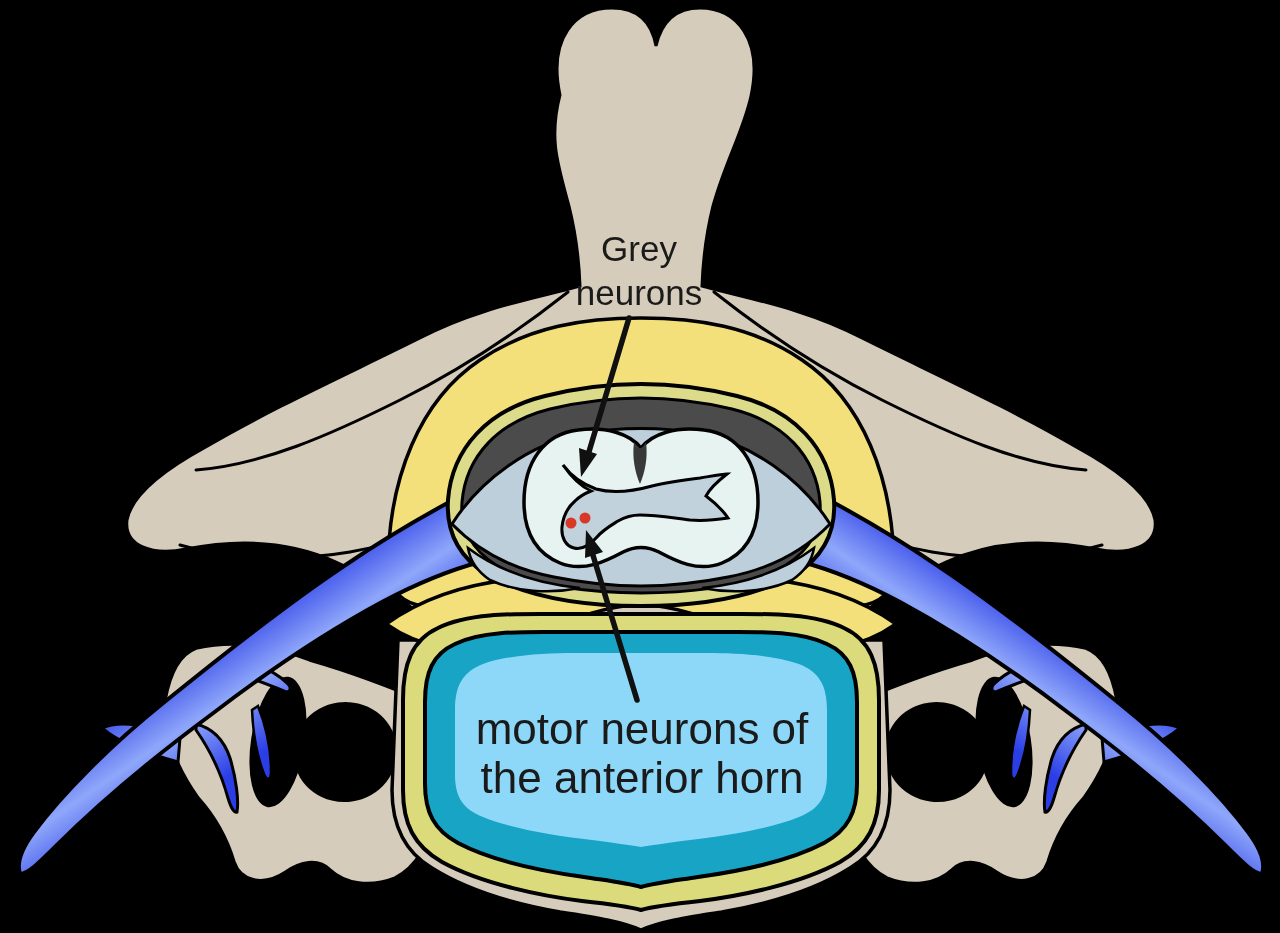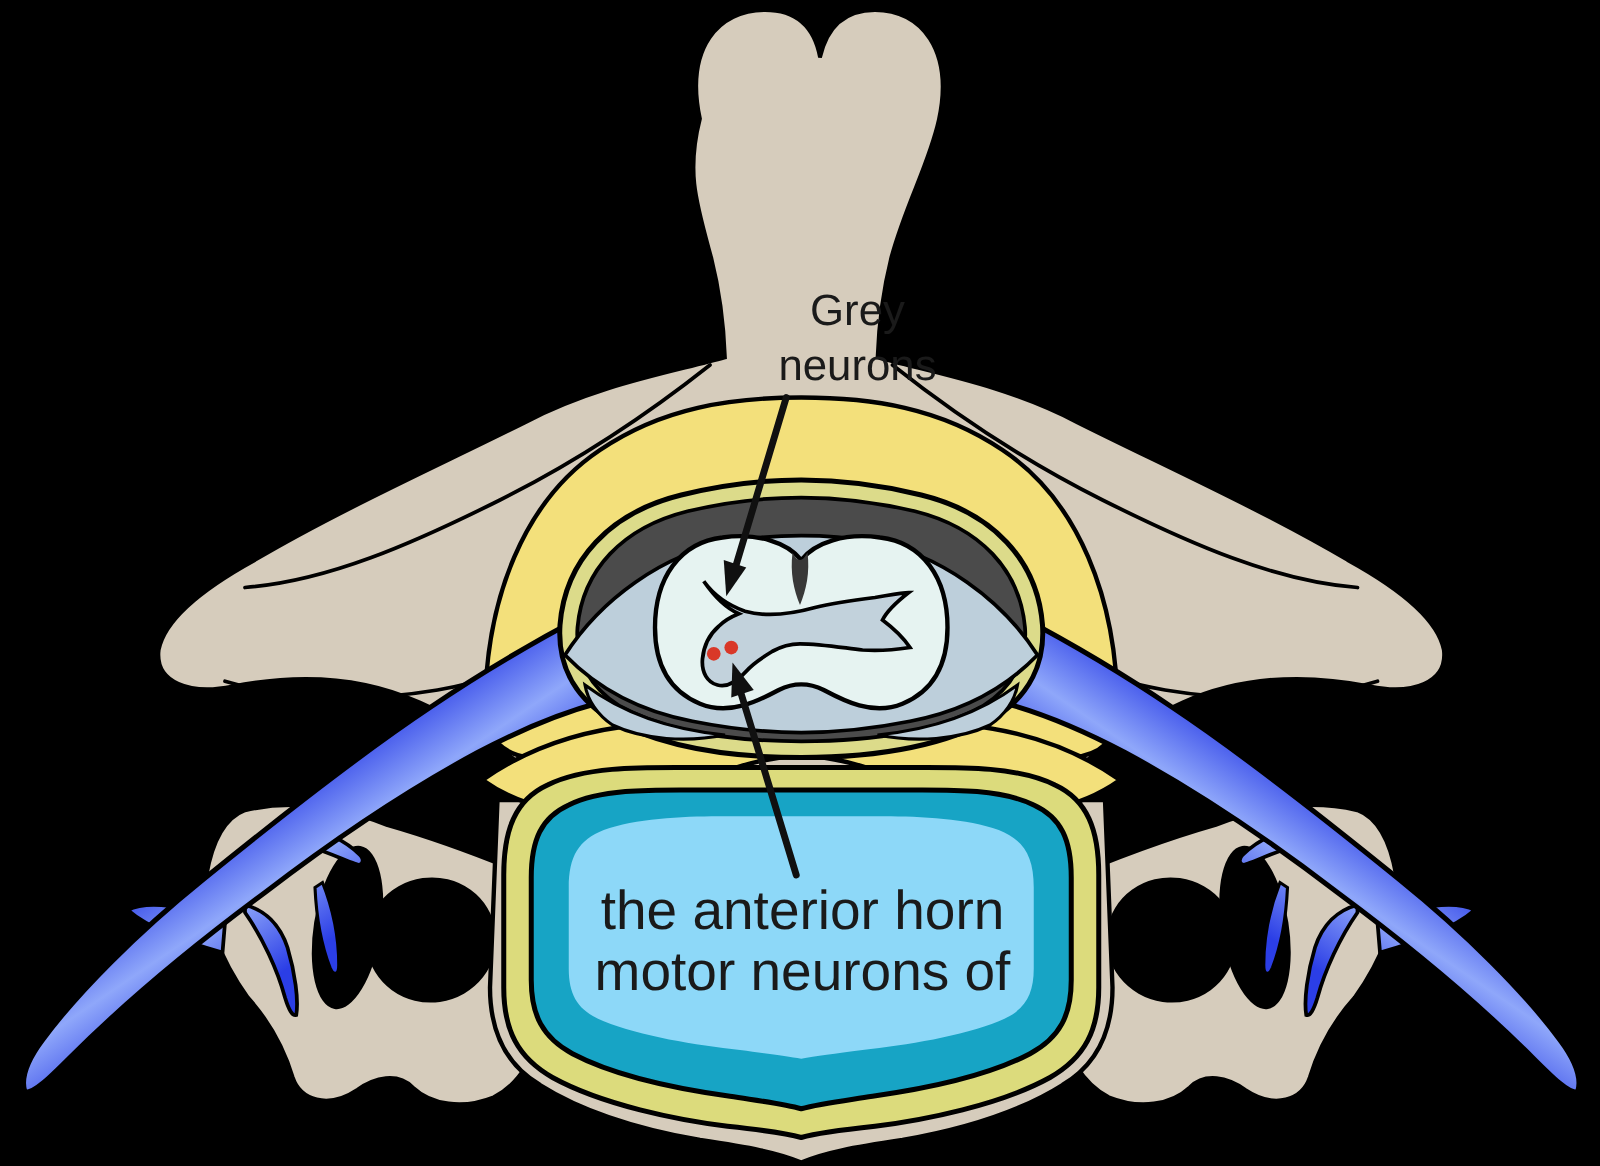--- a/index.html
+++ b/index.html
@@ -1,21 +1,21 @@
 <!DOCTYPE html>
 <html><head>
 <meta charset="utf-8">
 <style>
   html,body{margin:0;padding:0;background:#000;}
   .stage{position:relative;width:1280px;height:933px;background:#000;overflow:hidden;
          font-family:"Liberation Sans", sans-serif;}
   .stage svg{position:absolute;left:0;top:0;}
   .label{position:absolute;text-align:center;color:#1a1a1a;transform:translateX(-50%);
          white-space:nowrap;}
-  .label-grey{left:639px;top:227px;font-size:35px;line-height:44px;margin-left:47px;}
+  .label-grey{left:639px;top:227px;font-size:35px;line-height:44px;}
   .label-motor{left:642px;top:704px;font-size:44px;line-height:49px;}
 </style>
 </head>
 <body>
 
 <div class="stage">
 <svg width="1280" height="933" viewBox="0 0 1280 933">
   <defs>
     <linearGradient id="nerveGrad" gradientUnits="userSpaceOnUse" x1="330" y1="552" x2="402" y2="658">
       <stop offset="0" stop-color="#2B3EE6"></stop>
@@ -228,16 +228,16 @@
     <line x1="637" y1="700" x2="592" y2="552" stroke="#101010" stroke-width="5.5" stroke-linecap="round"></line>
     <polygon points="586,530 603,552 585,558" fill="#101010"></polygon>
   </g>
 </svg>
 
   <div class="label label-grey">
     <div>Grey</div>
     <div>neurons</div>
   </div>
   <div class="label label-motor">
+    <div>motor neurons of</div>
     <div>the anterior horn</div>
-    <div>motor neurons of</div>
   </div>
 </div>
 
 </body></html>

